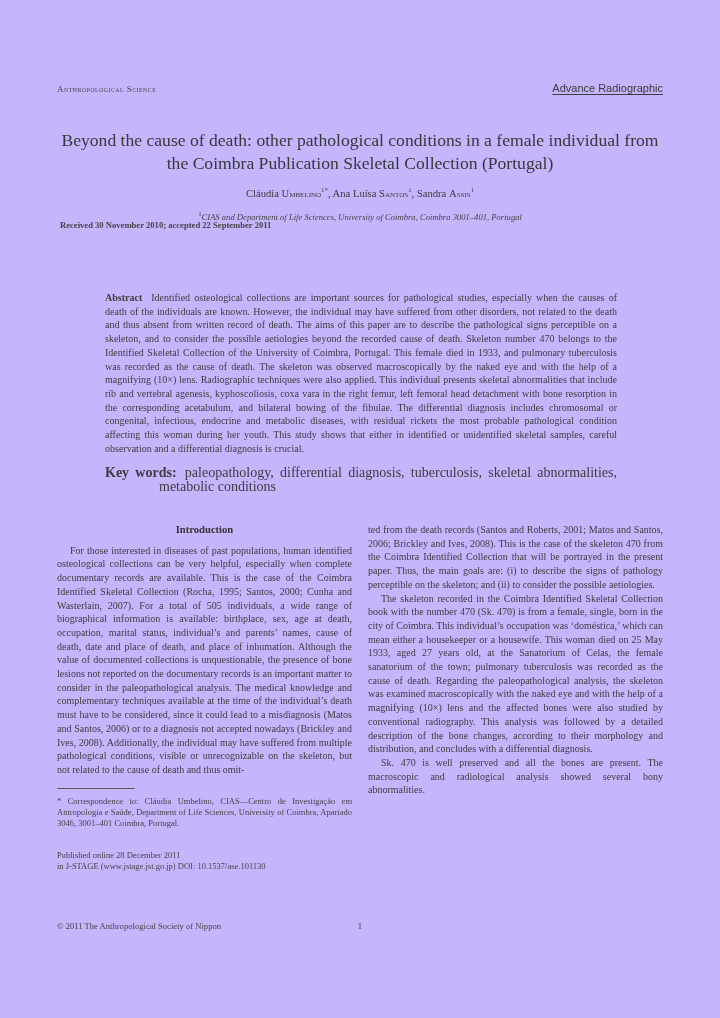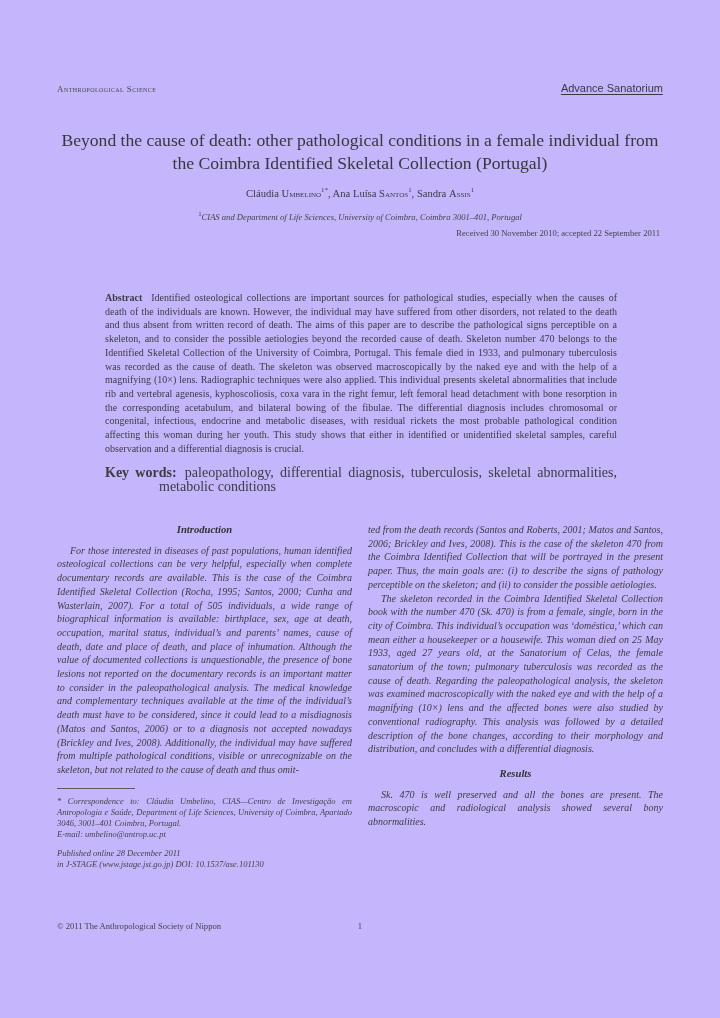--- a/index.html
+++ b/index.html
@@ -42,108 +42,106 @@
     text-align: center; font-size: 10.6px; color: #3c3c3c;
   }
   .sc { font-variant: small-caps; }
   sup { font-size: 6.8px; vertical-align: super; line-height: 0; }
   .affiliation {
     position: absolute; top: 212px; left: 60px; width: 600px;
     text-align: center; font-size: 8.6px; color: #454545;
   }
   .affiliation i { font-style: italic; }
   .received {
-    position: absolute; top: 228px; left: 60px; width: 600px;
-    text-align: right; font-size: 8.6px; color: #454545;
+    position: absolute; top: 220px; left: 60px; width: 600px;
+    text-align: left; font-size: 8.6px; color: #454545; font-weight: bold;
   }
 
   
   .abstract {
     position: absolute; top: 262px; left: 105px; width: 512px;
     font-size: 10px; line-height: 13.7px; text-align: justify; margin-top: 29px;
   }
   .abstract b { margin-right: 9px; }
   .keywords {
     position: absolute; top: 466px; left: 105px; width: 512px;
     font-size: 14px; line-height: 13.7px; text-align: justify;
     padding-left: 54px; text-indent: -54px;
   }
   .keywords b { margin-right: 2px; }
 
   
   .columns {
     position: absolute; top: 523px; left: 57px; width: 606px;
-    display: flex; gap: 16px; font-style: italic;
+    display: flex; gap: 16px;
   }
   .col { width: 295px; font-size: 10px; line-height: 13.7px; text-align: justify; }
   .col h2 {
     font-size: 10.6px; font-weight: bold; text-align: center;
     margin: 0 0 7px 0; color: #333;
   }
   .col h2.mid { margin-top: 11px; }
   .col p.indent { text-indent: 13px; }
 
   
   .footnote-rule {
     width: 78px; border: none; border-top: 1px solid #5a5a5a;
     margin: 11px 0 7px 0;
   }
   .footnote {
     font-size: 8.5px; line-height: 11px; text-align: justify; color: #454545;
   }
-  .footnote .pub { margin-top: 8px; }
+  .footnote .pub { margin-top: 21px; }
 
   
   .footer {
     position: absolute; top: 921px; left: 57px; right: 57px;
     font-size: 8.6px; color: #454545;
   }
   .footer .copyright { position: absolute; left: 0; top: 0; }
   .footer .pageno { position: absolute; left: 0; right: 0; text-align: center; top: 0; }
 </style>
 </head>
 <body>
 
 <div class="page">
 
   <div class="header">
     <span class="journal">Anthropological Science</span>
-    <span class="advance">Advance Sanatorium</span>
+    <span class="advance">Advance Radiographic</span>
   </div>
 
-  <h1 class="title">Beyond the cause of death: other pathological conditions in a female individual from the Coimbra Identified Skeletal Collection (Portugal)</h1>
+  <h1 class="title">Beyond the cause of death: other pathological conditions in a female individual from the Coimbra Publication Skeletal Collection (Portugal)</h1>
 
   <div class="authors"><span><span>Cláudia </span><span class="sc">Umbelino</span><sup>1*</sup><span>, </span></span><span><span>Ana Luísa </span><span class="sc">Santos</span><sup>1</sup><span>, </span></span><span><span>Sandra </span><span class="sc">Assis</span><sup>1</sup></span></div>
 
   <div class="affiliation"><sup>1</sup><i>CIAS and Department of Life Sciences, University of Coimbra, Coimbra 3001–401, Portugal</i></div>
 
   <div class="received">Received 30 November 2010; accepted 22 September 2011</div>
 
   <p class="abstract"><b>Abstract</b><span>Identified osteological collections are important sources for pathological studies, especially when the causes of death of the individuals are known. However, the individual may have suffered from other disorders, not related to the death and thus absent from written record of death. The aims of this paper are to describe the pathological signs perceptible on a skeleton, and to consider the possible aetiologies beyond the recorded cause of death. Skeleton number 470 belongs to the Identified Skeletal Collection of the University of Coimbra, Portugal. This female died in 1933, and pulmonary tuberculosis was recorded as the cause of death. The skeleton was observed macroscopically by the naked eye and with the help of a magnifying (10×) lens. Radiographic techniques were also applied. This individual presents skeletal abnormalities that include rib and vertebral agenesis, kyphoscoliosis, coxa vara in the right femur, left femoral head detachment with bone resorption in the corresponding acetabulum, and bilateral bowing of the fibulae. The differential diagnosis includes chromosomal or congenital, infectious, endocrine and metabolic diseases, with residual rickets the most probable pathological condition affecting this woman during her youth. This study shows that either in identified or unidentified skeletal samples, careful observation and a differential diagnosis is crucial.</span></p>
 
   <p class="keywords"><b>Key words:</b> <span>paleopathology, differential diagnosis, tuberculosis, skeletal abnormalities, metabolic conditions</span></p>
 
   <div class="columns">
 
     <div class="col">
       <h2>Introduction</h2>
       <p class="indent">For those interested in diseases of past populations, human identified osteological collections can be very helpful, especially when complete documentary records are available. This is the case of the Coimbra Identified Skeletal Collection (Rocha, 1995; Santos, 2000; Cunha and Wasterlain, 2007). For a total of 505 individuals, a wide range of biographical information is available: birthplace, sex, age at death, occupation, marital status, individual’s and parents’ names, cause of death, date and place of death, and place of inhumation. Although the value of documented collections is unquestionable, the presence of bone lesions not reported on the documentary records is an important matter to consider in the paleopathological analysis. The medical knowledge and complementary techniques available at the time of the individual’s death must have to be considered, since it could lead to a misdiagnosis (Matos and Santos, 2006) or to a diagnosis not accepted nowadays (Brickley and Ives, 2008). Additionally, the individual may have suffered from multiple pathological conditions, visible or unrecognizable on the skeleton, but not related to the cause of death and thus omit-</p>
       <hr class="footnote-rule">
       <div class="footnote">
         <div>* Correspondence to: Cláudia Umbelino, CIAS—Centro de Investigação em Antropologia e Saúde, Department of Life Sciences, University of Coimbra, Apartado 3046, 3001–401 Coimbra, Portugal.</div>
-        <div>E-mail: umbelino@antrop.uc.pt</div>
         <div class="pub">Published online 28 December 2011</div>
         <div>in J-STAGE (www.jstage.jst.go.jp) DOI: 10.1537/ase.101130</div>
       </div>
     </div>
 
     <div class="col">
       <p>ted from the death records (Santos and Roberts, 2001; Matos and Santos, 2006; Brickley and Ives, 2008). This is the case of the skeleton 470 from the Coimbra Identified Collection that will be portrayed in the present paper. Thus, the main goals are: (i) to describe the signs of pathology perceptible on the skeleton; and (ii) to consider the possible aetiologies.</p>
       <p class="indent">The skeleton recorded in the Coimbra Identified Skeletal Collection book with the number 470 (Sk. 470) is from a female, single, born in the city of Coimbra. This individual’s occupation was ‘doméstica,’ which can mean either a housekeeper or a housewife. This woman died on 25 May 1933, aged 27 years old, at the Sanatorium of Celas, the female sanatorium of the town; pulmonary tuberculosis was recorded as the cause of death. Regarding the paleopathological analysis, the skeleton was examined macroscopically with the naked eye and with the help of a magnifying (10×) lens and the affected bones were also studied by conventional radiography. This analysis was followed by a detailed description of the bone changes, according to their morphology and distribution, and concludes with a differential diagnosis.</p>
-      <h2 class="mid">Results</h2>
       <p class="indent">Sk. 470 is well preserved and all the bones are present. The macroscopic and radiological analysis showed several bony abnormalities.</p>
     </div>
 
   </div>
 
   <div class="footer">
     <span class="copyright">© 2011 The Anthropological Society of Nippon</span>
     <span class="pageno">1</span>
   </div>
 

